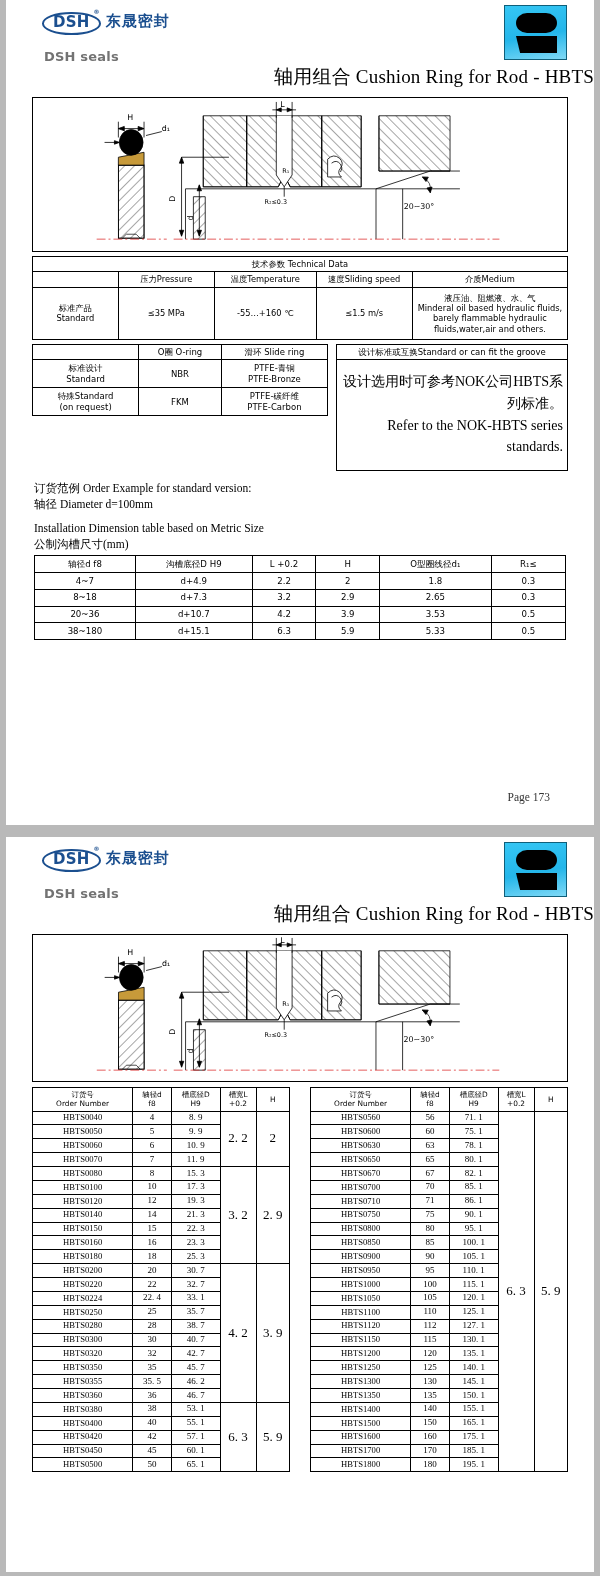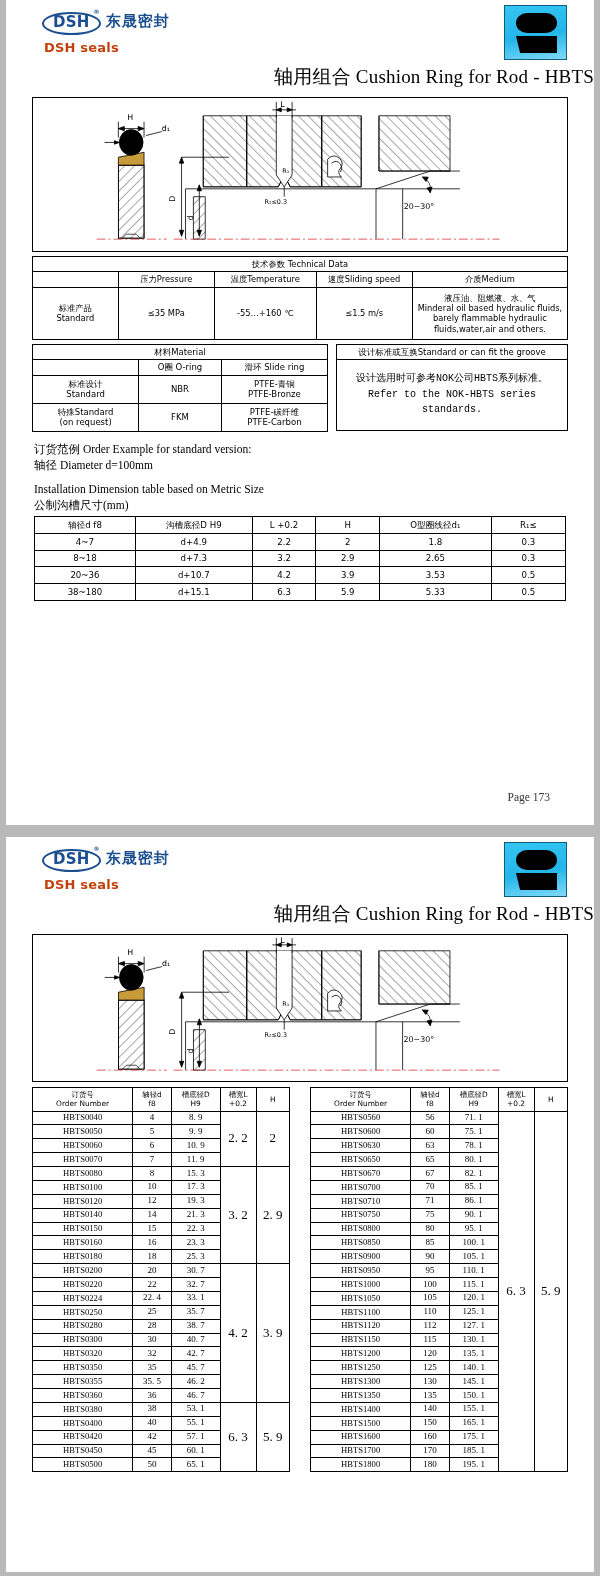--- a/index.html
+++ b/index.html
@@ -39,26 +39,26 @@
   .reg { position:absolute; right:-1px; top:-5px; font-size:6px; }
   .logo-cn {
     margin-left:5px;
     font-family:"DejaVu Sans", sans-serif;
     font-weight:bold;
     font-size:15px;
     color:#1b4f8f;
     letter-spacing:1px;
   }
   .logo-sub {
-    margin-top:5px;
+    margin-top:14px;
     margin-left:2px;
     font-family:"DejaVu Sans", sans-serif;
     font-weight:bold;
     font-size:13px;
-    color:#c2410c;
+    color:#737373;
     letter-spacing:0.2px;
   }
   .prodicon {
     position:absolute; right:27px; top:5px;
     width:63px; height:55px;
     background:linear-gradient(170deg,#35c6f4 0%,#24b6ea 55%,#7fd9f6 100%);
     border:1px solid #0f5f7a;
   }
   .prodicon .cap {
     position:absolute; left:11px; top:7px; width:41px; height:20px;
@@ -96,21 +96,21 @@
 
   
   .tdwrap { margin:4px 26px 0 26px; }
   .tdwrap table.t td { font-size:8.3px; }
   .secthead { font-size:9.2px; }
 
   
   .midrow { display:flex; margin:4px 26px 0 26px; gap:8px; }
   .midleft { width:296px; }
   .midright { flex:1; }
-  .std-body { text-align:center; padding:9px 4px 10px 4px; font-family:Liberation Mono, monospace; font-size:10px; line-height:1.55; }
+  .std-body { text-align:right; padding:9px 4px 10px 4px; font-family:Liberation Serif, serif; font-size:14px; line-height:1.55; }
 
   
   .otext { margin:9px 28px 0 28px; font-family:"Liberation Serif",serif; font-size:11.5px; line-height:1.42; }
   .otext .gap { height:7px; }
 
   
   .instwrap { margin:3px 28px 0 28px; }
   .instwrap table.t td { font-size:8.6px; padding:2.5px 1px;margin-left:40px; }
 
   .pagenum {
@@ -286,23 +286,20 @@
         </td>
       </tr>
     </tbody>
       </table>
   </div>
 
   <div class="midrow">
     <div class="midleft">
       <table class="t">
         <tbody>
-            <tr>
-          <td class="secthead" colspan="3">材料Material</td>
-        </tr>
         <tr>
           <td style="width:36%"></td>
           <td style="width:28%">O圈 O-ring</td>
           <td style="width:36%">滑环 Slide ring</td>
         </tr>
         <tr style="height:28px">
           <td>
             <div>标准设计</div>
             <div>Standard</div>
           </td>

